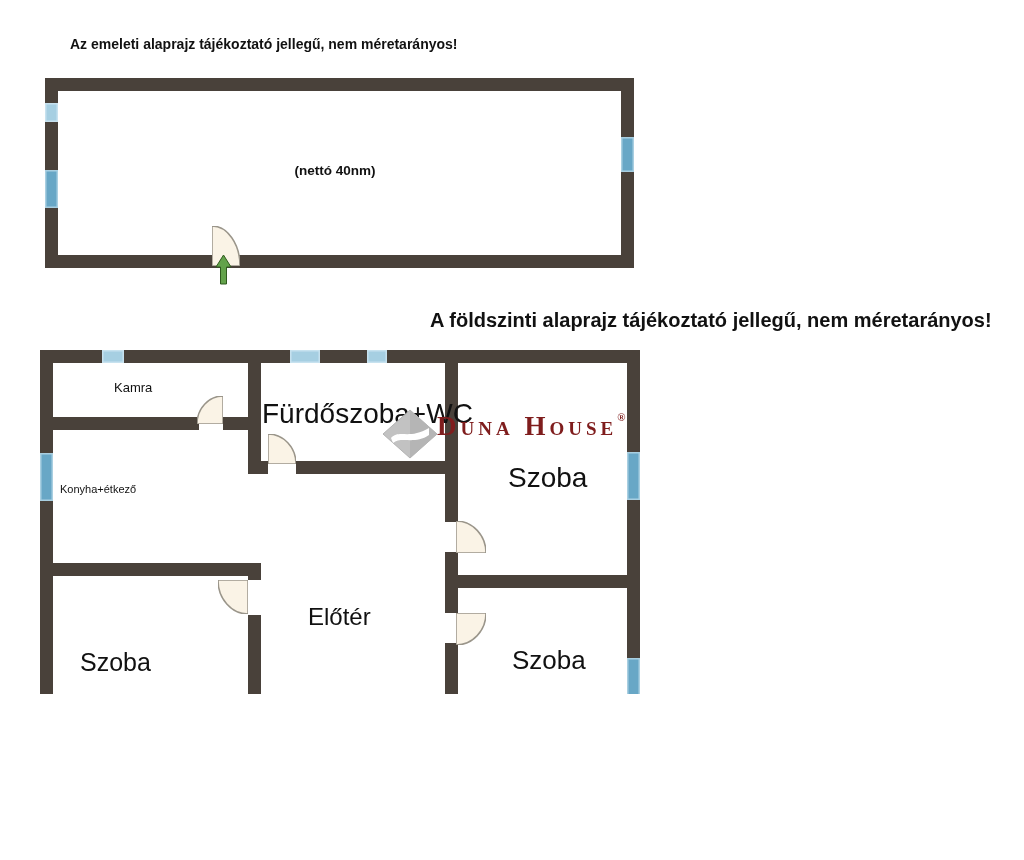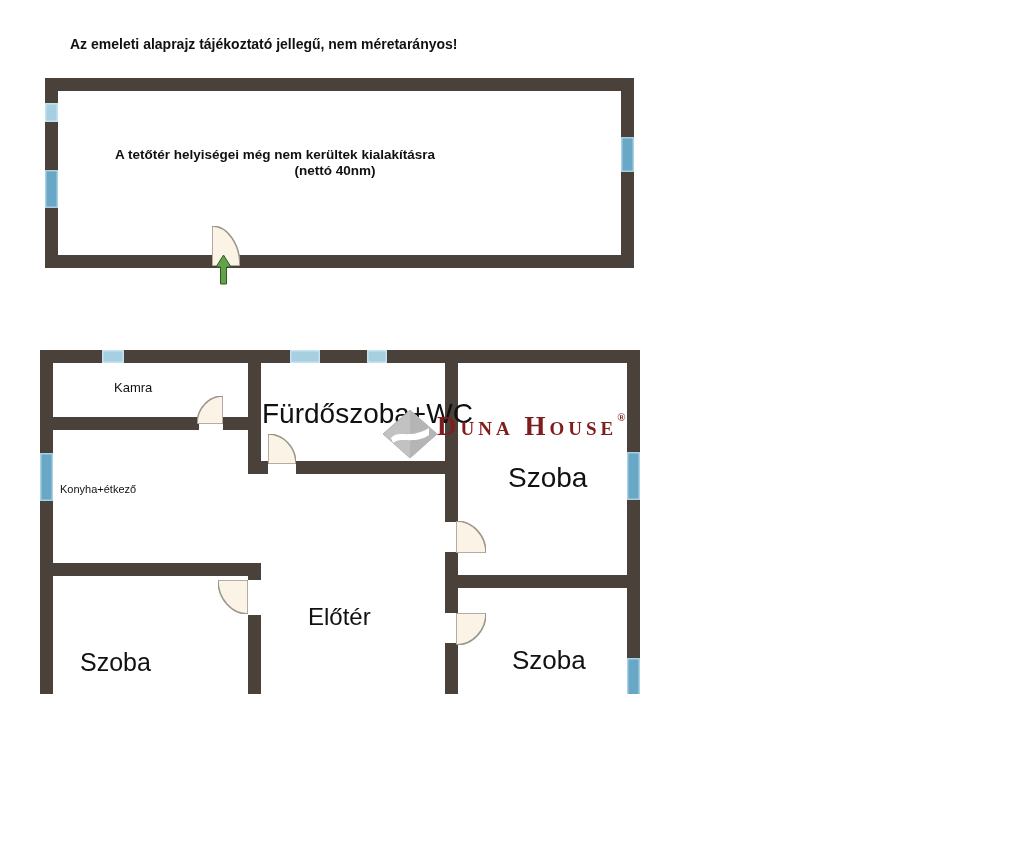--- a/index.html
+++ b/index.html
@@ -20,34 +20,34 @@
 </style>
 </head>
 <body>
 
 <div id="canvas">
 
   <div class="heading" style="left:70px;top:36px;font-size:14px;">Az emeleti alaprajz tájékoztató jellegű, nem méretarányos!</div>
 
   <div class="abs" style="left:45px;top:78px;width:589px;height:190px;border:13px solid #49413a;box-sizing:border-box;background:#fff;"></div>
 
-  <div class="note" style="left:115px;top:147px;width:320px;font-size:13.5px;">A tetőtér helyiségei még nem kerültek kialakításra</div>
   <div class="note" style="left:215px;top:163px;width:240px;font-size:13.5px;">(nettó 40nm)</div>
 
   <div class="win win-light" style="left:45px;top:103px;width:13px;height:19px;"></div>
   <div class="win win-med" style="left:45px;top:170px;width:13px;height:38px;"></div>
   <div class="win win-med" style="left:621px;top:137px;width:13px;height:35px;"></div>
 
   <svg class="doorsvg" style="left:212px;top:226px;" width="28" height="40" viewBox="0 0 28 40">
     <path d="M0,0 A28,40 0 0 1 28,40 L0,40 Z" fill="#faf3e6" stroke="#9a958a" stroke-width="1.5"></path>
   </svg>
   <svg class="doorsvg" style="left:215px;top:255px;" width="17" height="30" viewBox="0 0 17 30">
     <path d="M8.5,0 L16,12 L11.5,12 L11.5,29 L5.5,29 L5.5,12 L1,12 Z" fill="#63a24b" stroke="#2f5a1e" stroke-width="1"></path>
   </svg>
 
+  <div class="heading" style="left:430px;top:309px;font-size:20px;">A földszinti alaprajz tájékoztató jellegű, nem méretarányos!</div>
 
   <div class="abs" style="left:40px;top:350px;width:600px;height:418px;border:13px solid #49413a;box-sizing:border-box;background:#fff;"></div>
 
   <div class="wall" style="left:248px;top:350px;width:13px;height:124px;"></div>
   <div class="wall" style="left:53px;top:417px;width:146px;height:13px;"></div>
   <div class="wall" style="left:223px;top:417px;width:38px;height:13px;"></div>
   <div class="wall" style="left:248px;top:461px;width:20px;height:13px;"></div>
   <div class="wall" style="left:296px;top:461px;width:162px;height:13px;"></div>
   <div class="wall" style="left:445px;top:350px;width:13px;height:172px;"></div>
   <div class="wall" style="left:445px;top:552px;width:13px;height:61px;"></div>

